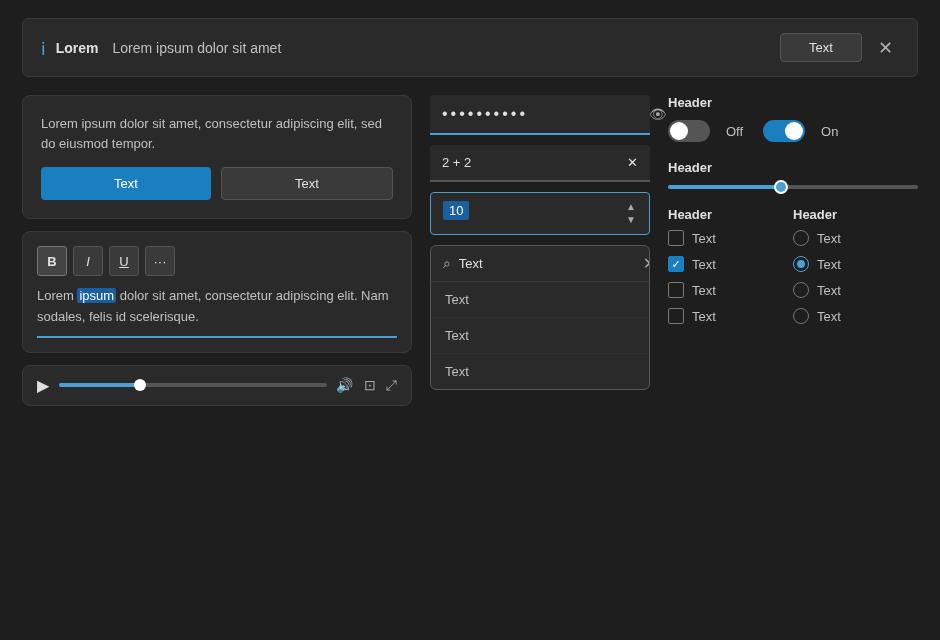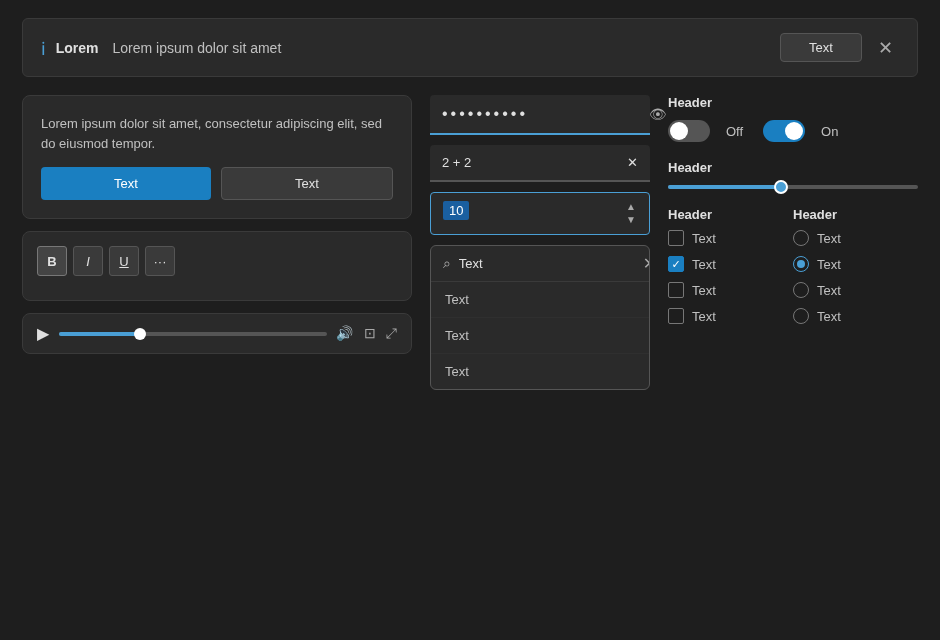--- a/index.html
+++ b/index.html
@@ -483,20 +483,23 @@
             <b>B</b>
           </button>
         <button class="toolbar-btn">
             <i>I</i>
           </button>
         <button class="toolbar-btn">
             <u>U</u>
           </button>
         <button class="toolbar-btn">···</button>
       </div>
+      <div class="editor-content">
+        <span>Lorem </span><span class="editor-highlight">ipsum</span><span> dolor sit amet, consectetur adipiscing elit. Nam sodales, felis id scelerisque.</span>
+      </div>
     </div>
 
     <div class="player-card">
       <button class="play-btn">▶</button>
       <div class="player-track">
         <div class="player-fill" style="width:30%">
           <div class="player-thumb"></div>
         </div>
       </div>
       <div class="player-icons">

